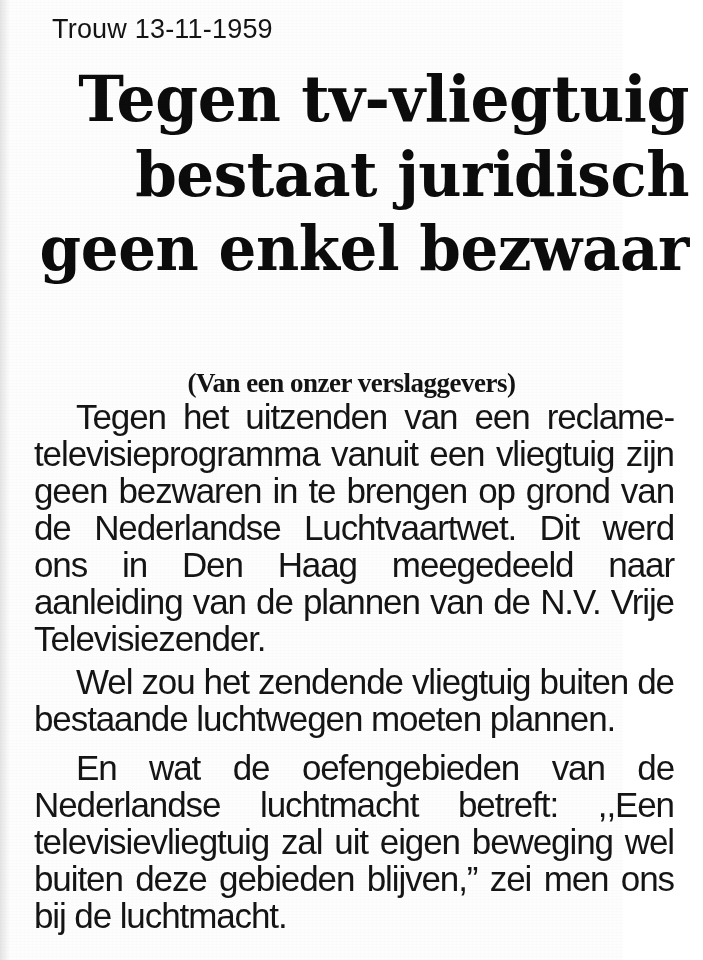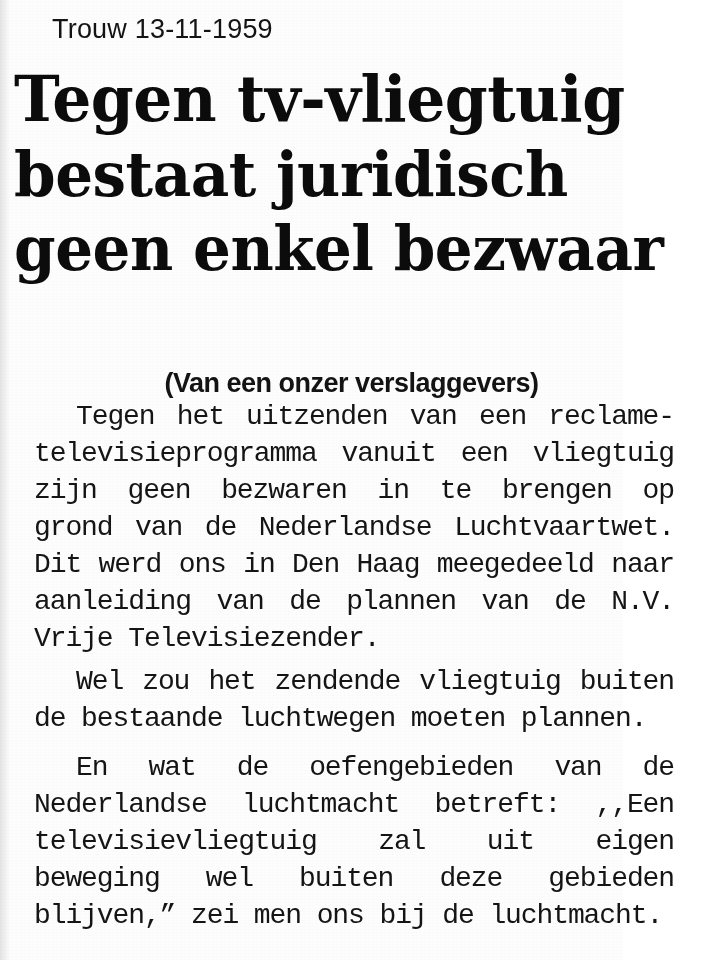--- a/index.html
+++ b/index.html
@@ -33,21 +33,21 @@
     color: #141414;
     white-space: nowrap;
   }
 
   
   .headline {
     position: absolute;
     top: 68px;
     left: 0;
     width: 703px;
-    text-align: left;
+    text-align: right;
   }
   .headline .line {
     font-family: "DejaVu Serif", serif;
     font-weight: bold;
     color: #0c0c0c;
     line-height: 0.98;
     letter-spacing: -0.5px;
     white-space: nowrap;
     
     transform: scaleX(0.96);
@@ -57,37 +57,37 @@
   .headline .line.l2 { font-size: 62px; margin-bottom: 14px; }
   .headline .line.l3 { font-size: 62px; }
 
   
   .byline {
     position: absolute;
     top: 368px;
     left: 0;
     width: 703px;
     text-align: center;
-    font-family: Liberation Sans, sans-serif;
+    font-family: Liberation Serif, serif;
     font-weight: bold;
     font-size: 27px;
     letter-spacing: -0.5px;
     color: #141414;
   }
 
   
   .article-body {
     position: absolute;
     top: 398px;
     left: 34px;
     width: 640px;
   }
   .para {
-    font-family: Liberation Mono, monospace;
-    font-size: 28px;
+    font-family: Liberation Sans, sans-serif;
+    font-size: 35px;
     line-height: 37px;
     text-align: justify;
     color: #151515;
     letter-spacing: -1.1px;
     margin: 0 0 6px 0;
     text-indent: 42px;
     word-spacing: 0px;
   }
   .para:last-child { margin-bottom: 0; margin-top: 12px; }
 

